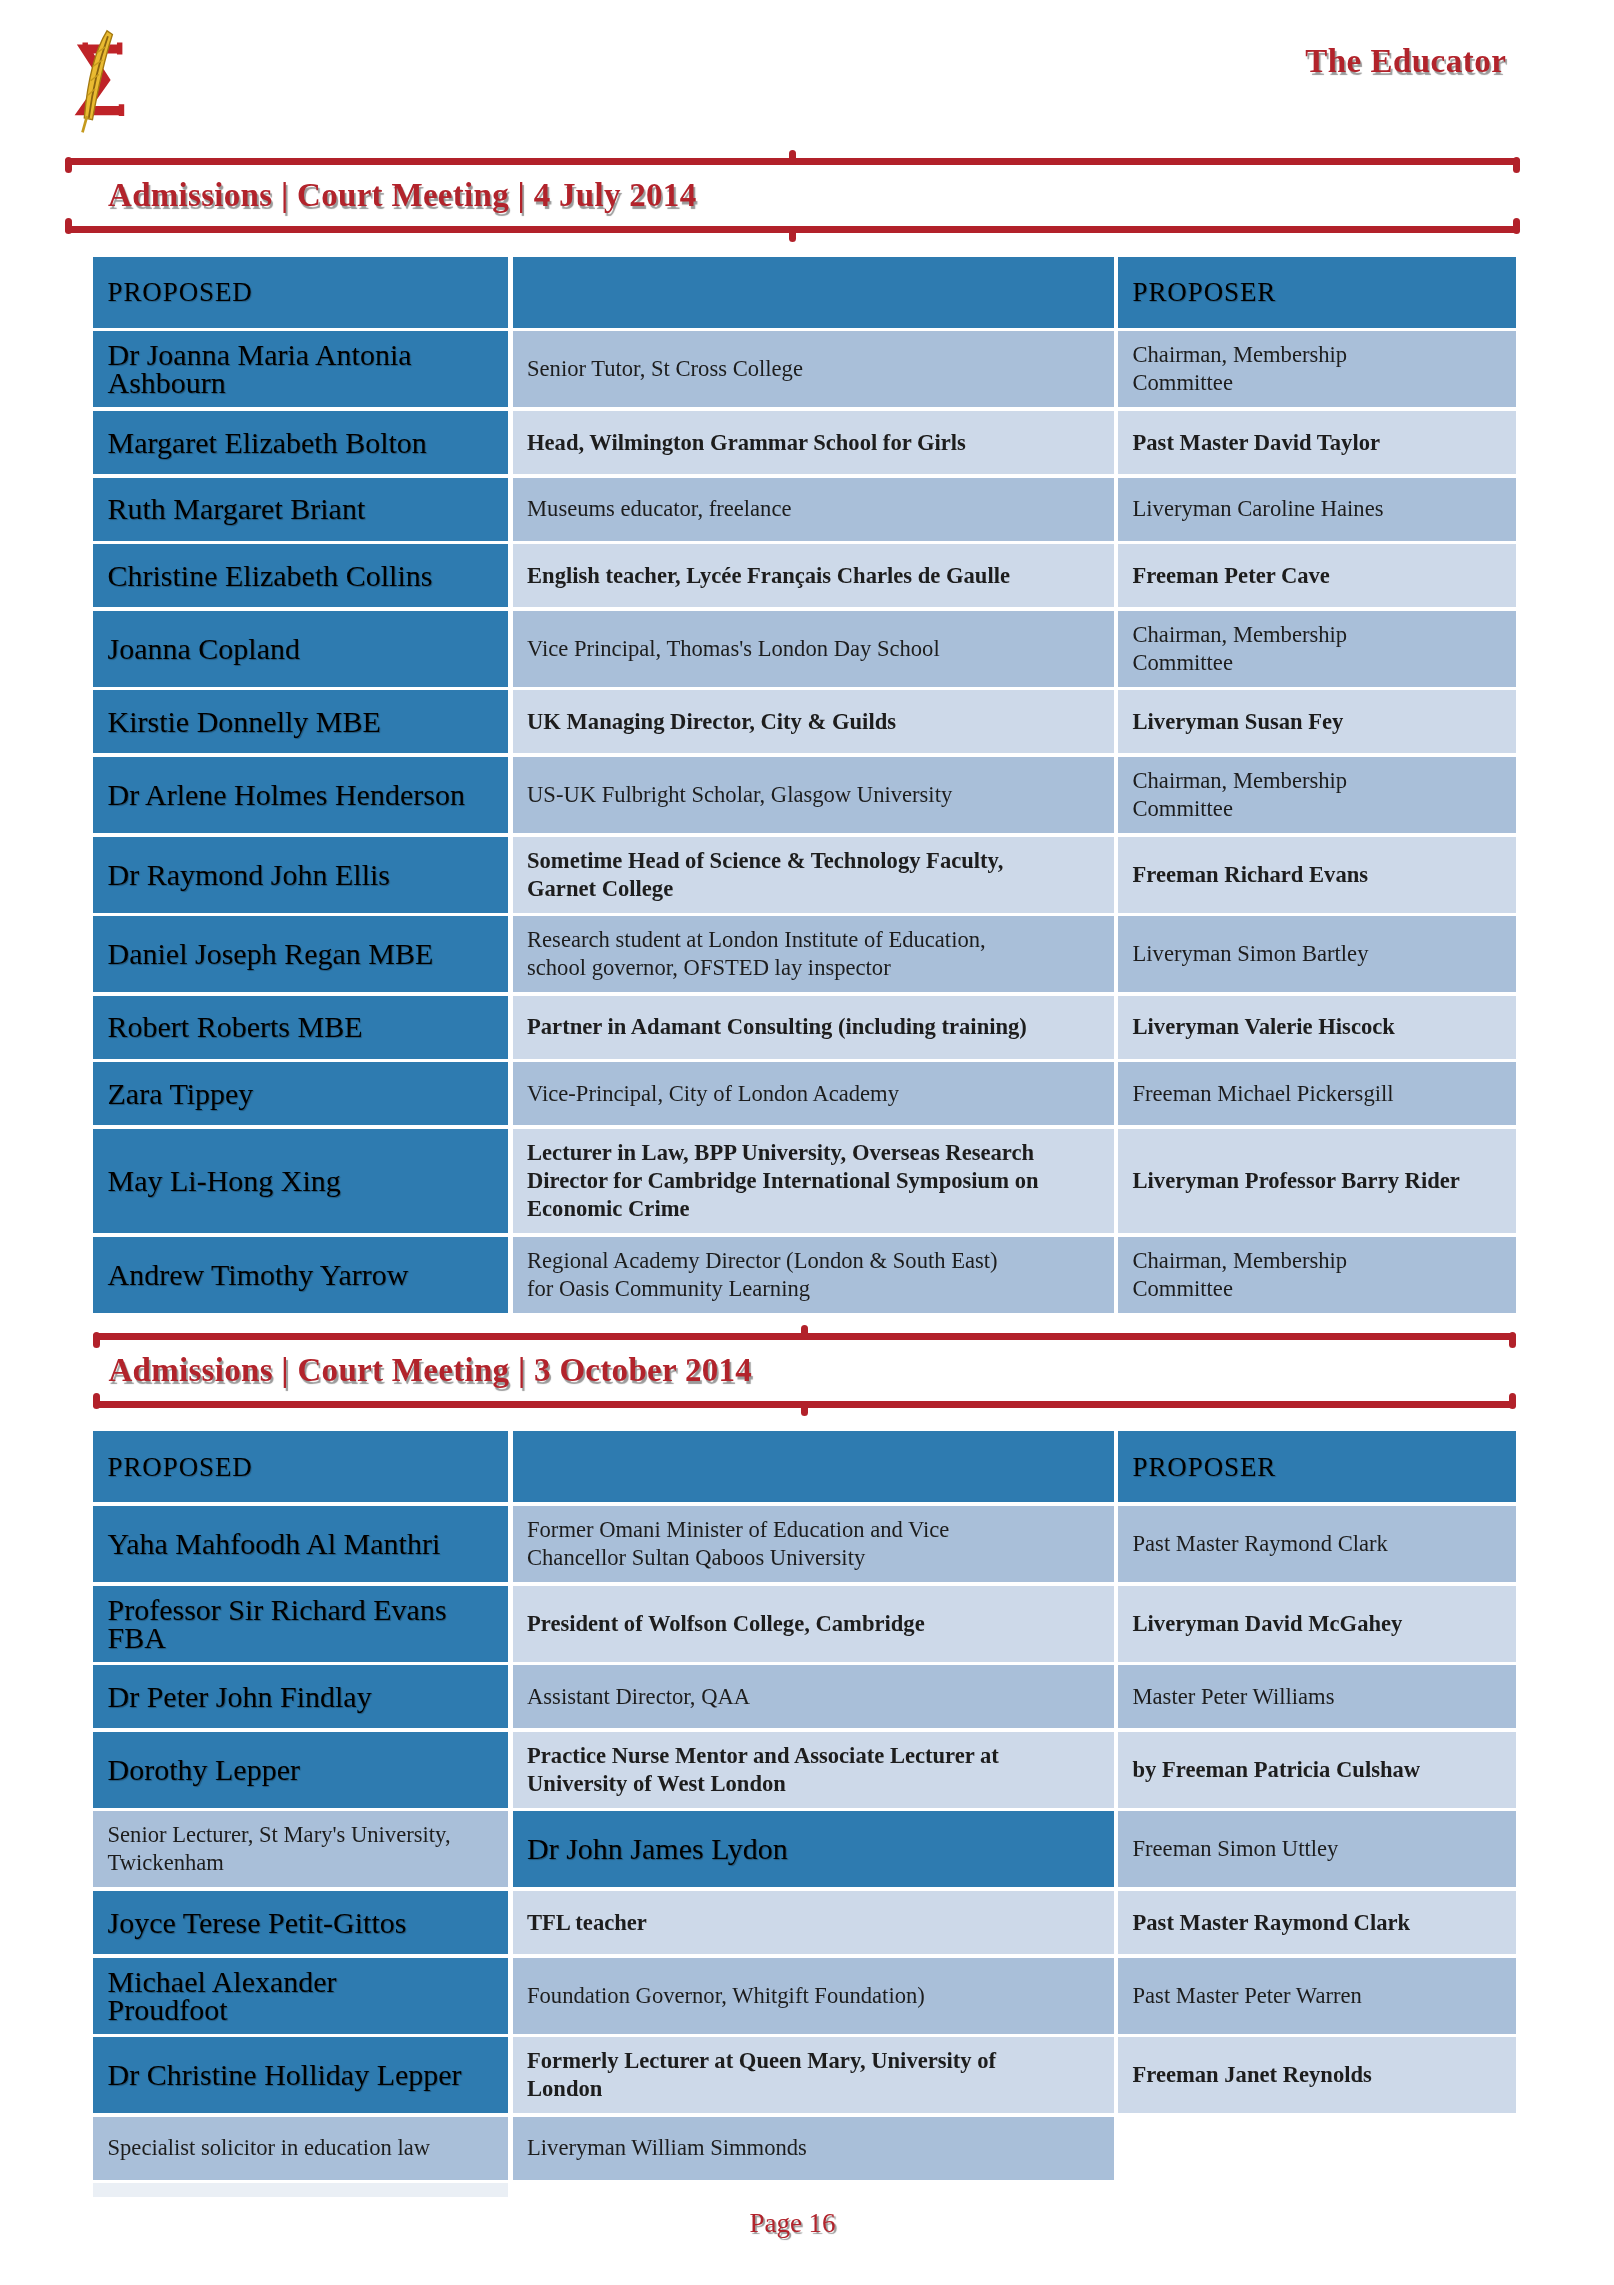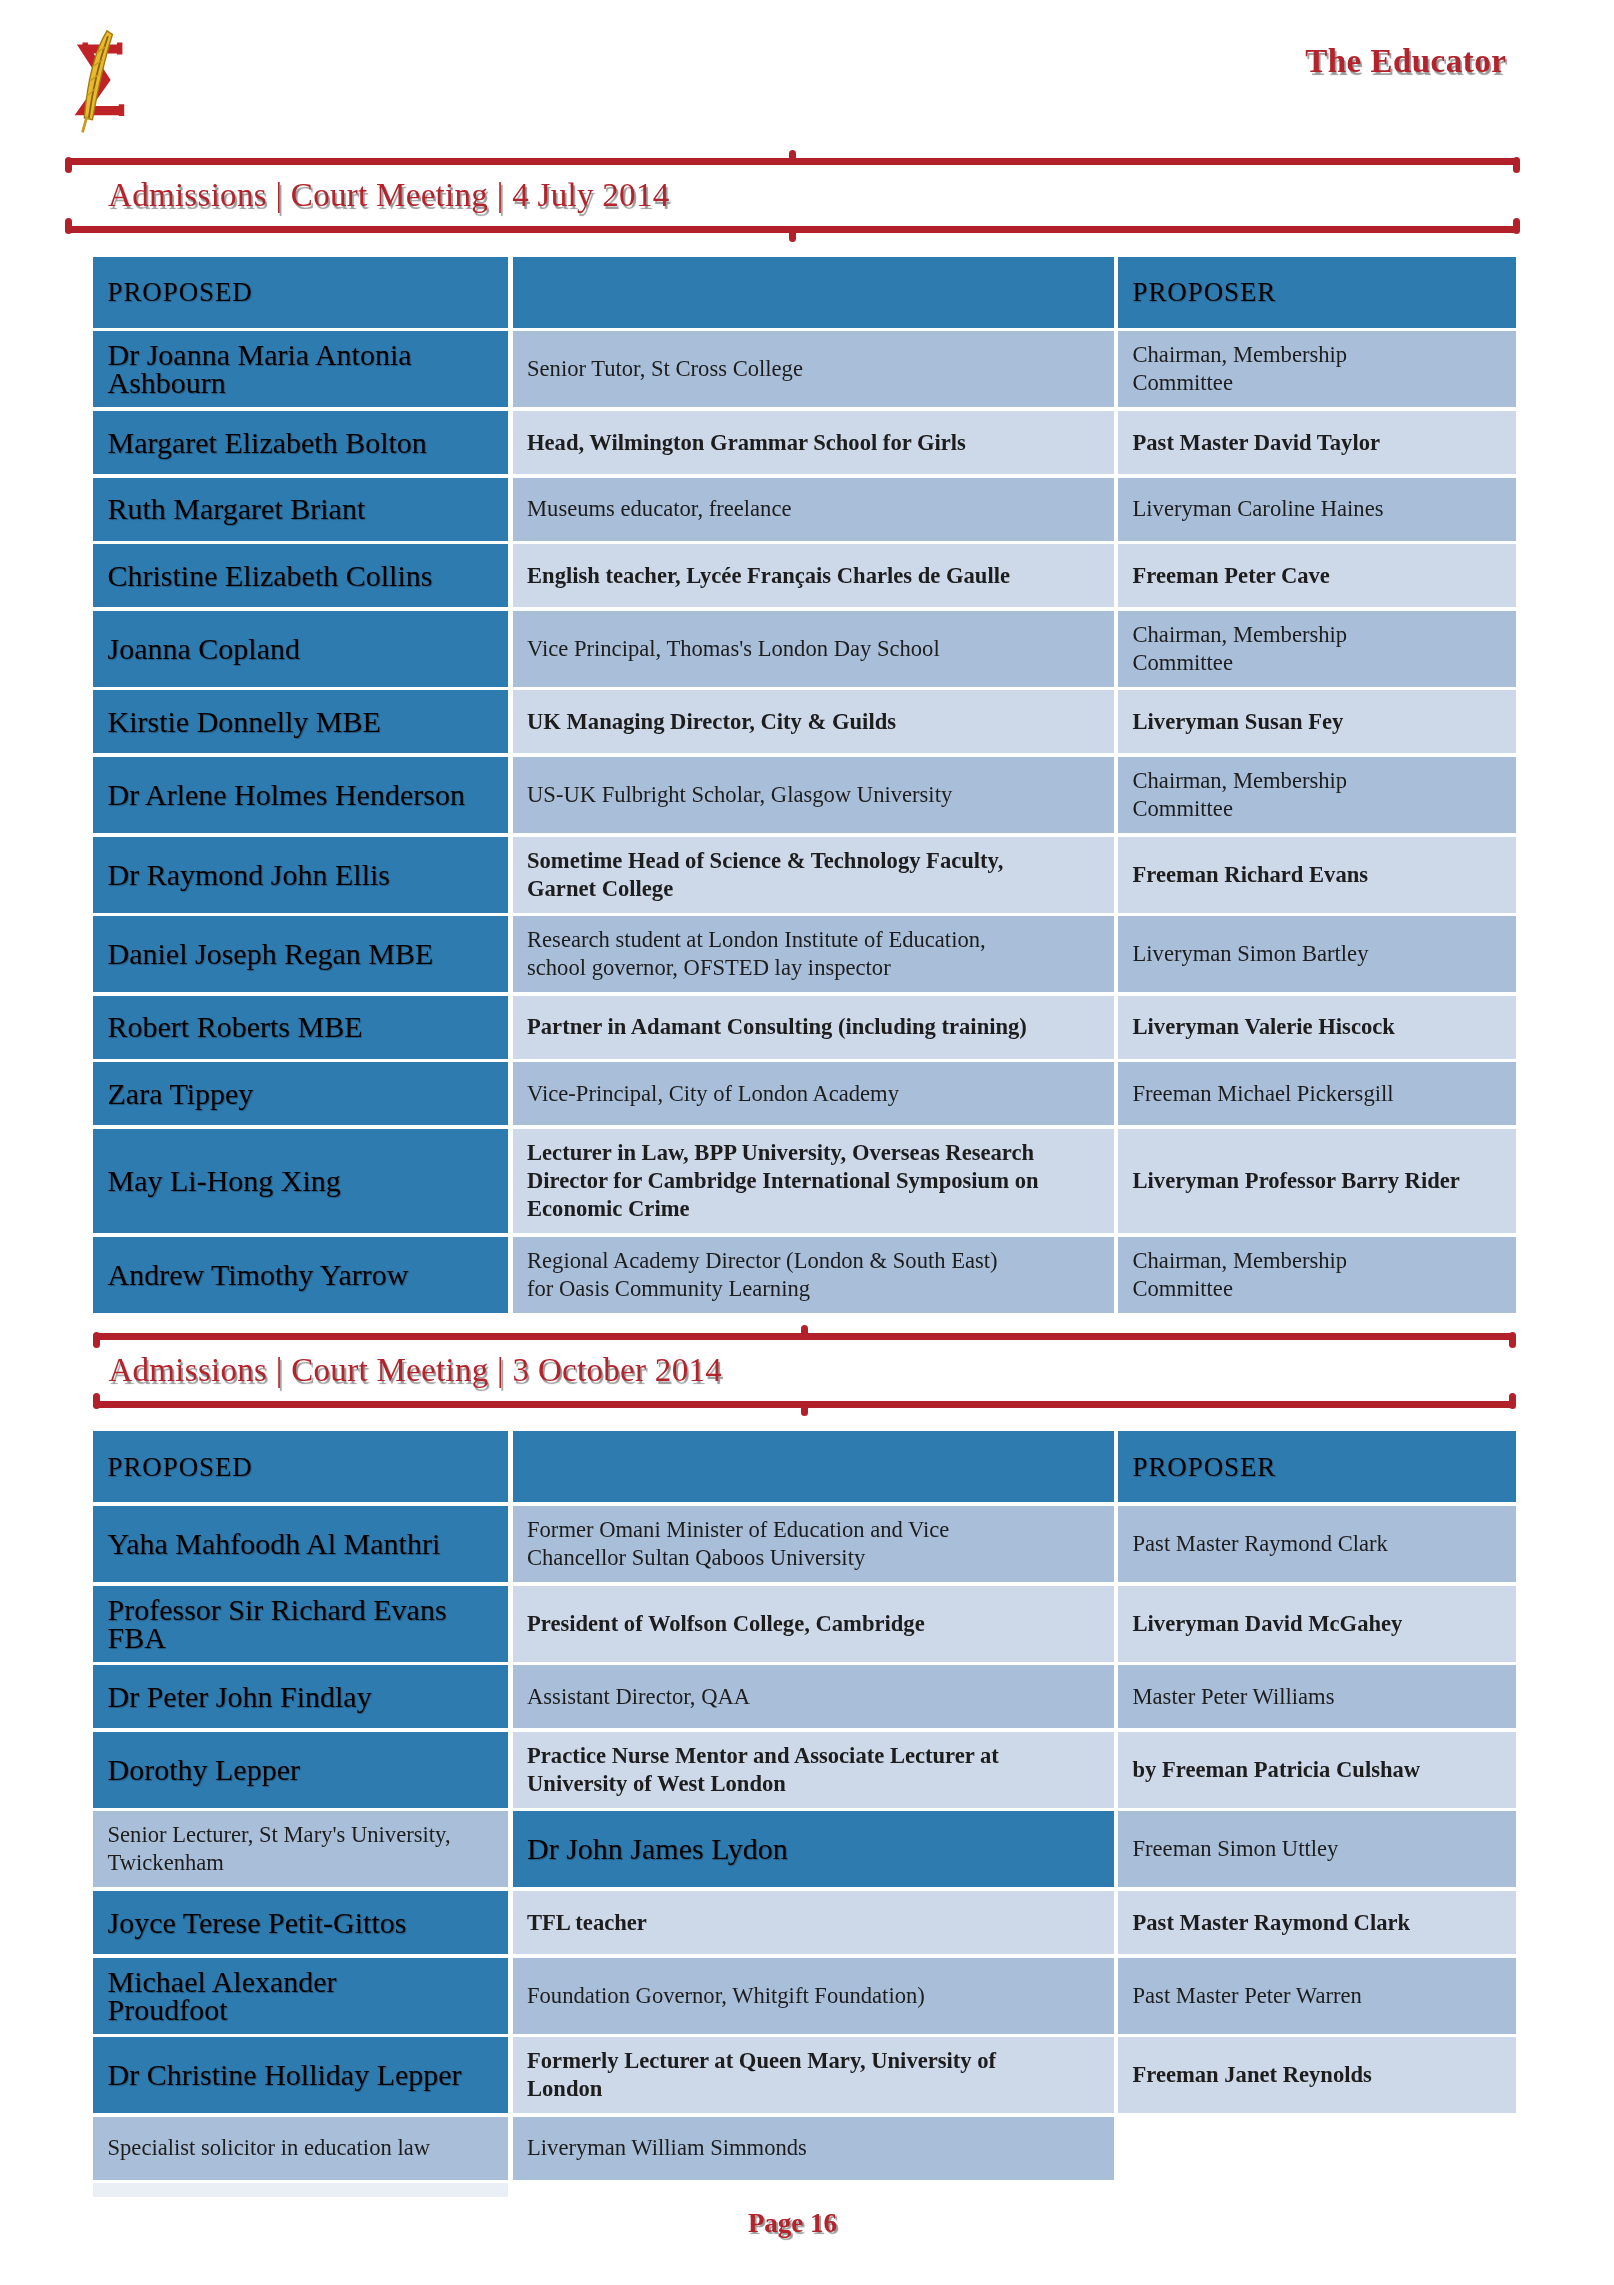--- a/index.html
+++ b/index.html
@@ -33,21 +33,21 @@
   .rule{position:relative;height:7.2px;background:var(--accent-red);border-radius:3.6px;}
   .rule .cap,.rule .tick{position:absolute;width:7.2px;background:var(--accent-red);border-radius:3.6px;}
   .rule-top .cap{height:16.3px;top:-0.9px;}
   .rule-top .cap.l{left:0;} .rule-top .cap.r{right:0;}
   .rule-top .tick{height:14.5px;top:-8.1px;left:50%;margin-left:-3.6px;}
   .rule-bot .cap{height:16.3px;top:-8.1px;}
   .rule-bot .cap.l{left:0;} .rule-bot .cap.r{right:0;}
   .rule-bot .tick{height:14.5px;top:0.9px;left:50%;margin-left:-3.6px;}
   .band h2{
     margin:9px 0 9px 43px;line-height:43px;
-    font-size:33px;font-weight:normal;color:var(--heading-red);
+    font-size:33px;font-weight:bold;color:var(--heading-red);
     text-shadow:1.8px 2.7px 0.9px #9a9a9a;letter-spacing:0.3px;
   }
   .band.inset{margin-left:28px;width:1423px;}
   .band.inset h2{margin-left:15.4px;}
   .band-2{margin-top:20px;}
 
   
   .table{margin:23.5px 0 0 28px;width:1423px;}
   .thead,.trow{
     display:grid;grid-template-columns:415px 601px 398px;
@@ -69,21 +69,21 @@
   }
   .desc-cell,.prop-cell{font-size:22.6px;color:var(--text-dark);}
   .row-a .desc-cell,.row-a .prop-cell{background:var(--row-medium);}
   .row-b .desc-cell,.row-b .prop-cell{background:var(--row-light);font-weight:bold;}
 
   .stub{margin:0 0 0 28px;width:415px;height:13.6px;background:#eaeff5;}
 
   
   .page-num{
     margin-top:11px;text-align:center;
-    font-size:27px;font-weight:bold;color:var(--heading-red);
+    font-size:27px;font-weight:normal;color:var(--heading-red);
     text-shadow:1.8px 1.8px 0.9px #9a9a9a;
   }
 </style>
 </head>
 <body>
 
 <div class="page">
   <div class="content">
 
     <div class="masthead">

